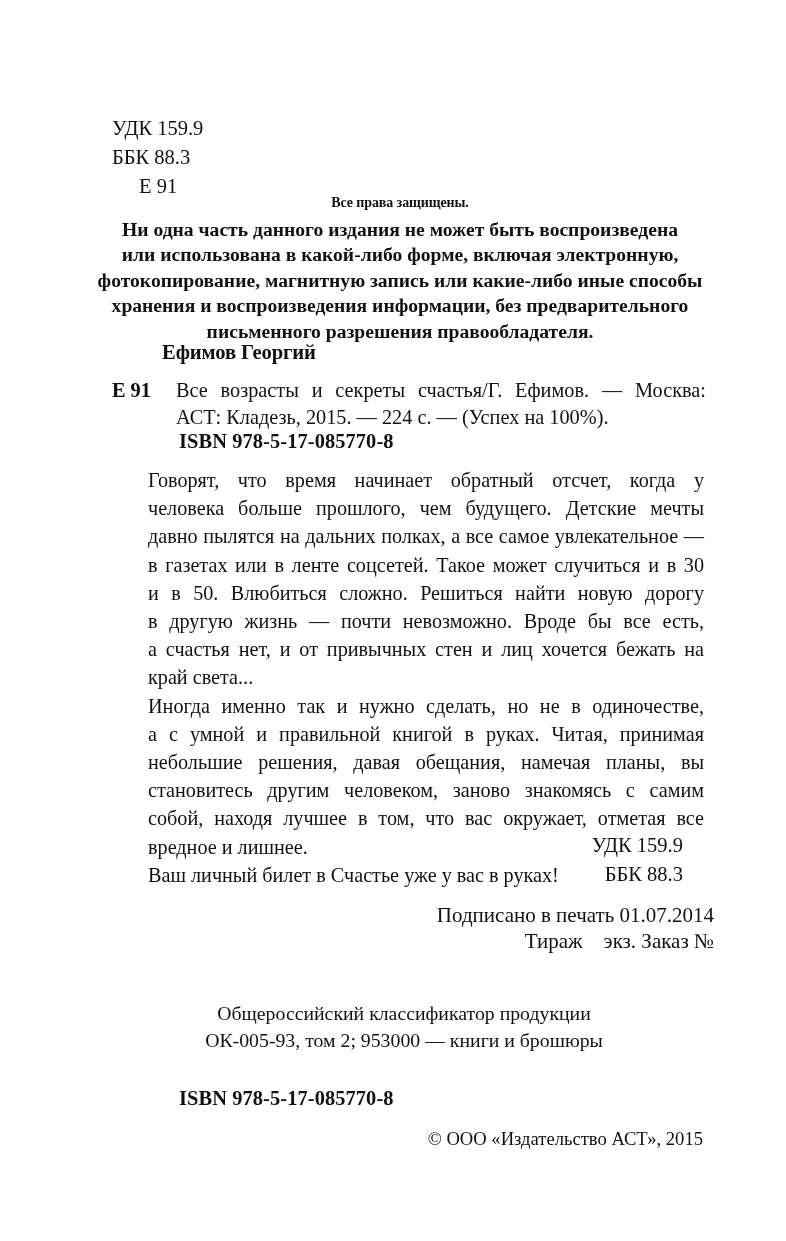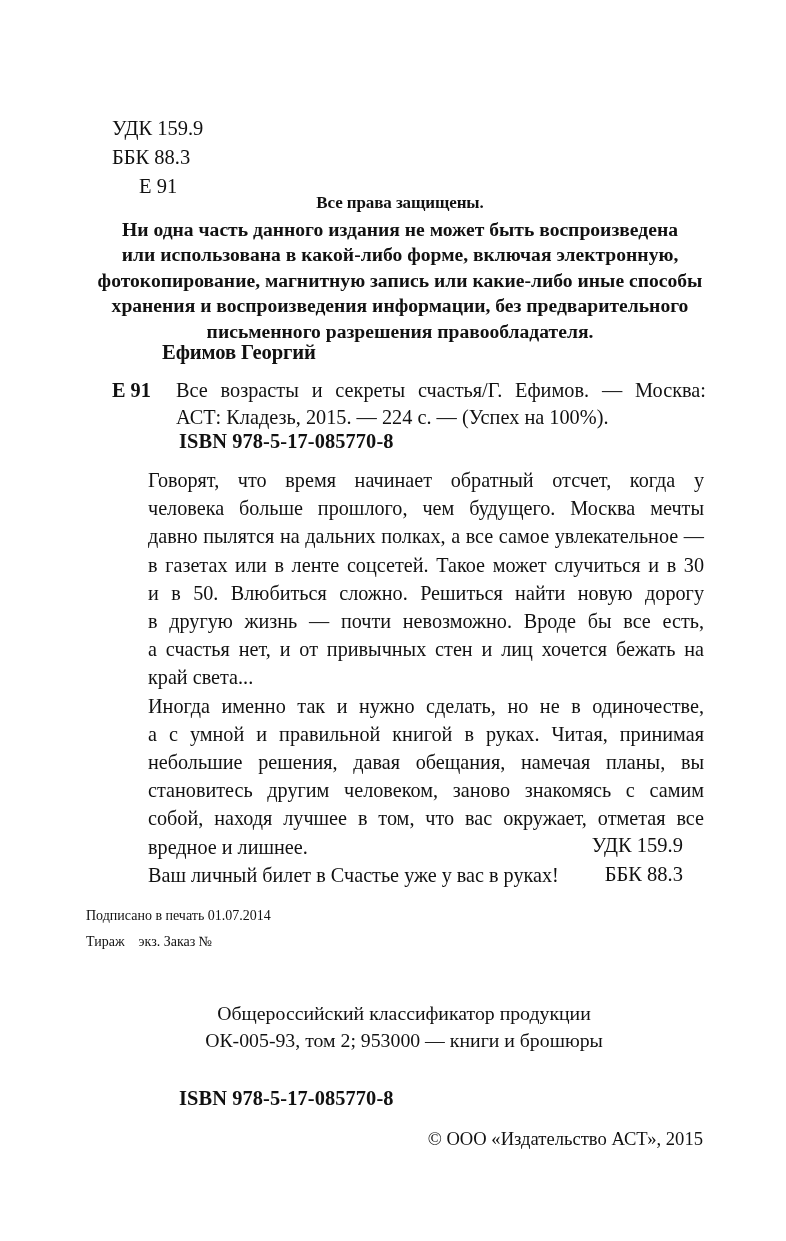--- a/index.html
+++ b/index.html
@@ -41,21 +41,21 @@
     position: absolute;
     left: 86px;
     top: 190px;
     width: 628px;
     text-align: center;
     font-size: 19.6px;
     line-height: 25.5px;
   }
   .rights-title {
     font-weight: bold;
-    font-size: 17px;
+    font-size: 14px;
     letter-spacing: -0.1px;
   }
   .rights-body {
     margin-top: 1px;
     font-weight: bold;
   }
   .rights-body .rl { display: block; white-space: nowrap; }
 
   
   .author {
@@ -138,22 +138,22 @@
     line-height: 29px;
   }
   .codes-bottom span { display: block; }
 
   
   .imprint {
     position: absolute;
     left: 86px;
     top: 903px;
     width: 628px;
-    text-align: left;
-    font-size: 14px;
+    text-align: right;
+    font-size: 21px;
     line-height: 25.5px;
   }
   .imprint span { display: block; white-space: pre; }
 
   .classifier {
     position: absolute;
     left: 90px;
     top: 1000px;
     width: 628px;
     text-align: center;
@@ -211,21 +211,21 @@
       <span class="bl bl-1">Все возрасты и секреты счастья/Г. Ефимов. — Москва:</span>
       <span class="bl">АСТ: Кладезь, 2015. — 224 с. — (Успех на 100%).</span>
     </div>
   </div>
 
   <div class="isbn-top">ISBN 978-5-17-085770-8</div>
 
   <div class="annotation">
     <p>
       <span class="ln">Говорят, что время начинает обратный отсчет, когда у</span>
-      <span class="ln">человека больше прошлого, чем будущего. Москва мечты</span>
+      <span class="ln">человека больше прошлого, чем будущего. Детские мечты</span>
       <span class="ln">давно пылятся на дальних полках, а все самое увлекательное —</span>
       <span class="ln">в газетах или в ленте соцсетей. Такое может случиться и в 30</span>
       <span class="ln">и в 50. Влюбиться сложно. Решиться найти новую дорогу</span>
       <span class="ln">в другую жизнь — почти невозможно. Вроде бы все есть,</span>
       <span class="ln">а счастья нет, и от привычных стен и лиц хочется бежать на</span>
       <span class="ln ln-last">край света...</span>
     </p>
     <p>
       <span class="ln">Иногда именно так и нужно сделать, но не в одиночестве,</span>
       <span class="ln">а с умной и правильной книгой в руках. Читая, принимая</span>

